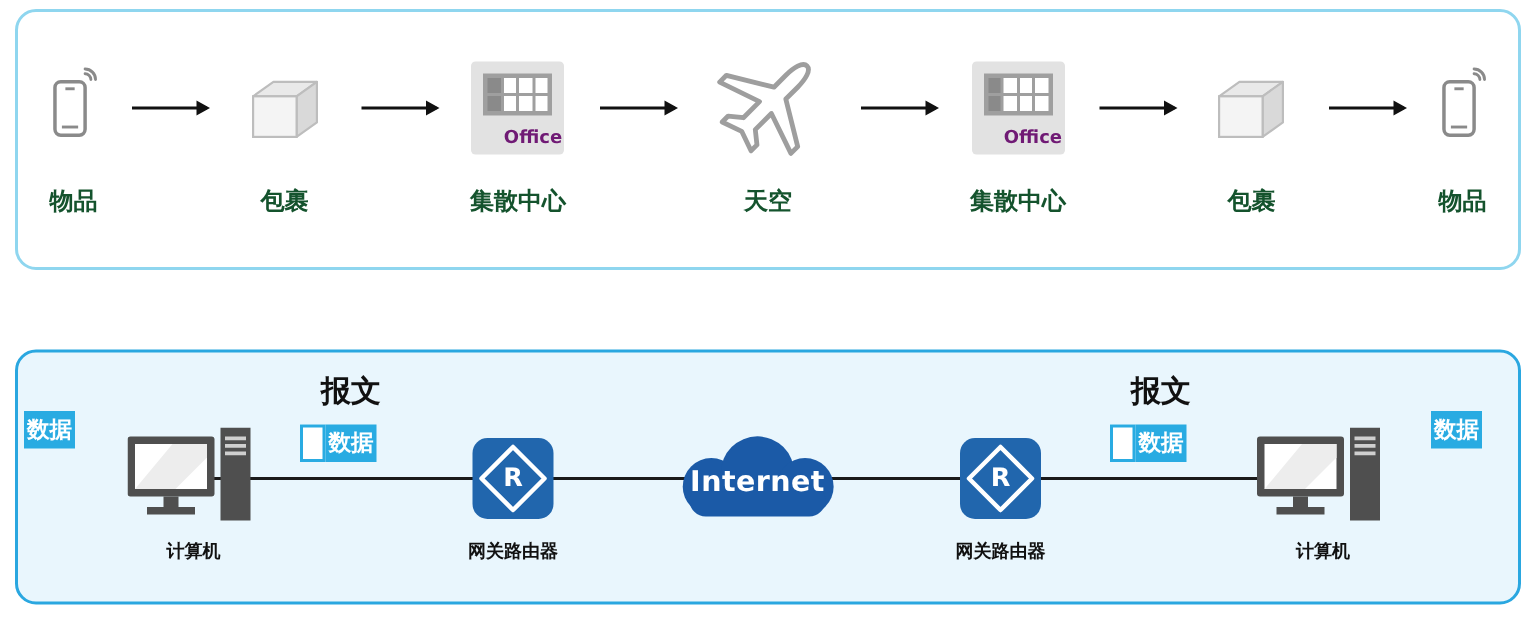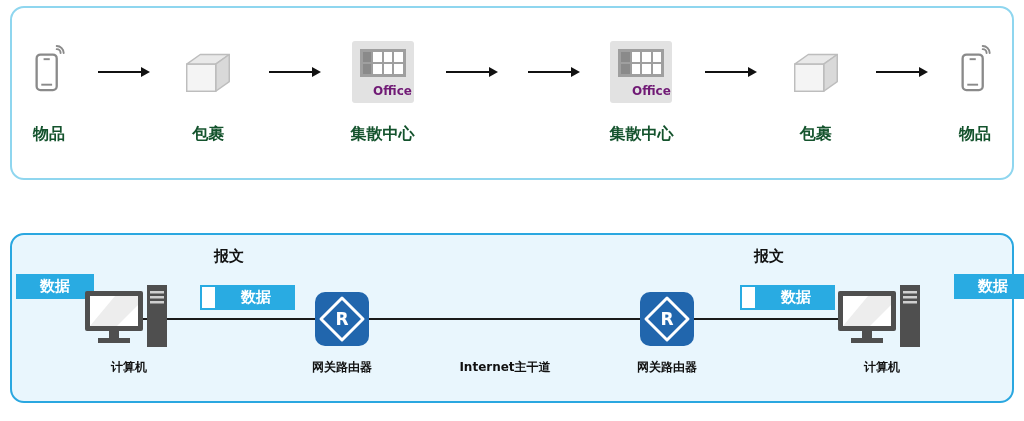--- a/index.html
+++ b/index.html
@@ -102,38 +102,38 @@
     position: absolute;
     left: 117px; top: 83px;
     width: 753px; height: 2px;
     background: #1a1a1a;
   }
   .badge {
     display: inline-flex;
     align-items: center;
     justify-content: center;
     height: 25px;
-    padding: 0 24px;
+    padding: 0 2px;
     background: #29abe2;
     color: #ffffff;
     font-size: 15px;
     font-weight: 700;
     white-space: nowrap;
   }
   .badge-left-edge { position: absolute; left: 4px; top: 39px; }
   .badge-right-edge { position: absolute; left: 942px; top: 39px; }
 
   .packet-group { position: absolute; top: 12px; }
   .packet-left  { left: 188px; }
   .packet-right { left: 728px; }
   .packet-title {
-    font-size: 15px;
+    font-size: 20px;
     font-weight: 600;
     color: #111111;
-    margin: 0 0 19px 14px;
+    margin: 0 0 9px 14px;
     white-space: nowrap;
   }
   .packet-row { display: flex; align-items: stretch; }
   .packet-header-box {
     width: 17px; height: 25px;
     background: #ffffff;
     border: 2px solid #29abe2;
   }
 
   .computer { position: absolute; display: block; }
@@ -260,20 +260,32 @@
       <div class="step-label">集散中心</div>
     </div>
 
     <div class="cell">
       <div class="icon-area">
           <span class="arrow"></span>
         </div>
       <div class="step-label"></div>
     </div>
 
+    <div class="cell">
+      <div class="icon-area">
+        <span>
+          <svg width="80" height="80" viewBox="0 0 100 100">
+            <g transform="rotate(45 50 50)">
+              <path d="M50 4 C55 4 57 13 57 22 L57 36 L92 57 L92 65 L57 53 L57 72 L67 80 L67 87 L50 81 L33 87 L33 80 L43 72 L43 53 L8 65 L8 57 L43 36 L43 22 C43 13 45 4 50 4 Z" fill="#ffffff" stroke="#9e9e9e" stroke-width="4" stroke-linejoin="round"></path>
+            </g>
+          </svg>
+        </span>
+      </div>
+      <div class="step-label">天空</div>
+    </div>
 
     <div class="cell">
       <div class="icon-area">
           <span class="arrow"></span>
         </div>
       <div class="step-label"></div>
     </div>
 
     <div class="cell">
       <div class="icon-area">
@@ -366,20 +378,31 @@
       </div>
     </div>
 
     <div class="router router-left">
       <svg width="54" height="54" viewBox="0 0 54 54">
         <polygon points="27,6 48,27 27,48 6,27" fill="none" stroke="#ffffff" stroke-width="3" stroke-linejoin="round"></polygon>
       </svg>
       <span class="router-r">R</span>
     </div>
 
+    <div class="cloud">
+      <svg width="132" height="58" viewBox="0 0 140 64">
+        <g fill="#1b5aa7">
+          <circle cx="36" cy="38" r="21"></circle>
+          <circle cx="70" cy="28" r="27"></circle>
+          <circle cx="105" cy="38" r="21"></circle>
+          <rect x="20" y="36" width="100" height="24" rx="12"></rect>
+        </g>
+      </svg>
+      <span class="cloud-text">Internet</span>
+    </div>
 
     <div class="router router-right">
       <svg width="54" height="54" viewBox="0 0 54 54">
         <polygon points="27,6 48,27 27,48 6,27" fill="none" stroke="#ffffff" stroke-width="3" stroke-linejoin="round"></polygon>
       </svg>
       <span class="router-r">R</span>
     </div>
 
     <div class="packet-group packet-right">
       <div class="packet-title">报文</div>
@@ -400,18 +423,17 @@
         <polygon points="5,41 30,11 53,11 53,20 32,41" fill="#ededed"></polygon>
         <rect x="24" y="46" width="10" height="7" fill="#4f4f4f"></rect>
         <rect x="13" y="53" width="32" height="5" fill="#4f4f4f"></rect>
       </svg>
     </span>
 
     <div class="badge badge-right-edge">数据</div>
 
     <div class="node-label nl-computer-left">计算机</div>
     <div class="node-label nl-router-left">网关路由器</div>
-    <div class="node-label nl-cloud">Internet主干道</div>
     <div class="node-label nl-router-right">网关路由器</div>
     <div class="node-label nl-computer-right">计算机</div>
 
   </section>
 </div>
 
 </body></html>

